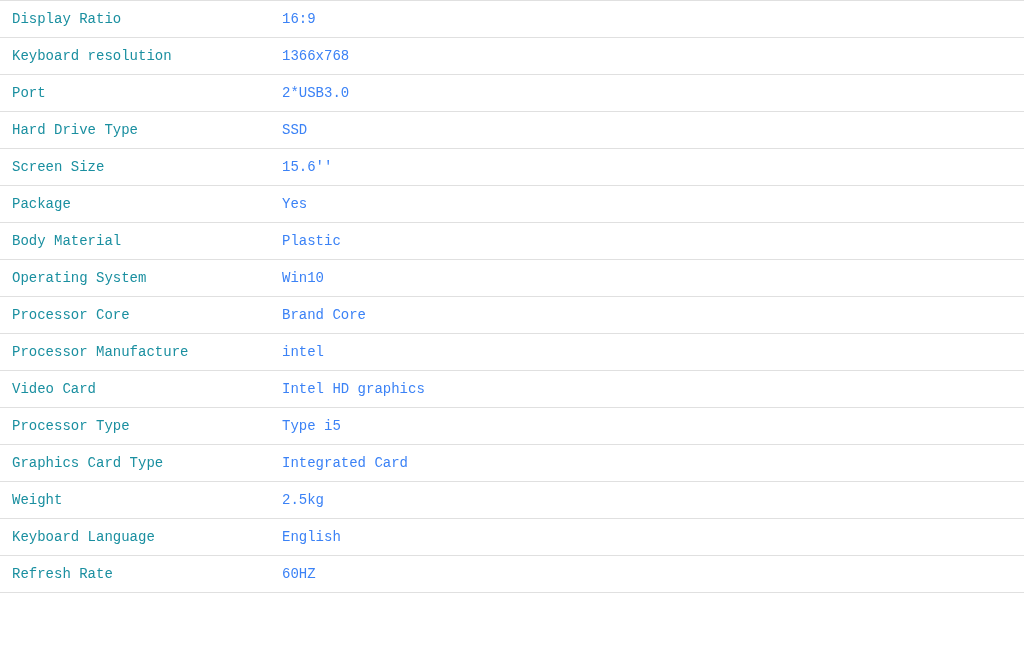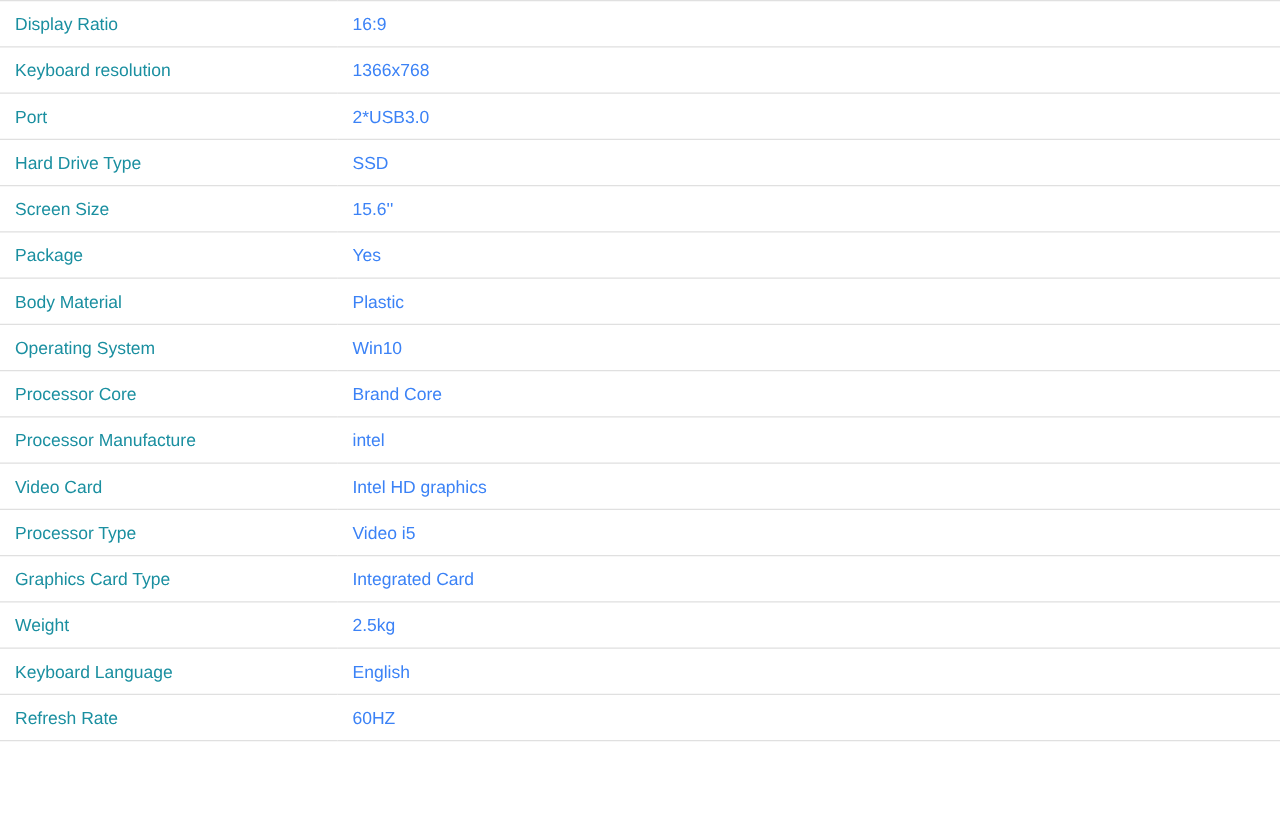--- a/index.html
+++ b/index.html
@@ -14,20 +14,21 @@
       color: #333;
       width: 1024px;
       min-height: 655px;
     }
     .specs-table {
       width: 100%;
       border-collapse: collapse;
     }
     .specs-table tr {
       border-bottom: 1px solid #e0e0e0;
+      font-family: Liberation Mono, monospace;
     }
     .specs-table tr:first-child {
       border-top: 1px solid #e0e0e0;
     }
     .specs-table td {
       padding: 10px 12px;
       vertical-align: middle;
     }
     .specs-table td.label {
       width: 270px;
@@ -82,21 +83,21 @@
       <tr>
         <td class="label">Processor Manufacture</td>
         <td class="value">intel</td>
       </tr>
       <tr>
         <td class="label">Video Card</td>
         <td class="value">Intel HD graphics</td>
       </tr>
       <tr>
         <td class="label">Processor Type</td>
-        <td class="value">Video i5</td>
+        <td class="value">Type i5</td>
       </tr>
       <tr>
         <td class="label">Graphics Card Type</td>
         <td class="value">Integrated Card</td>
       </tr>
       <tr>
         <td class="label">Weight</td>
         <td class="value">2.5kg</td>
       </tr>
       <tr>

